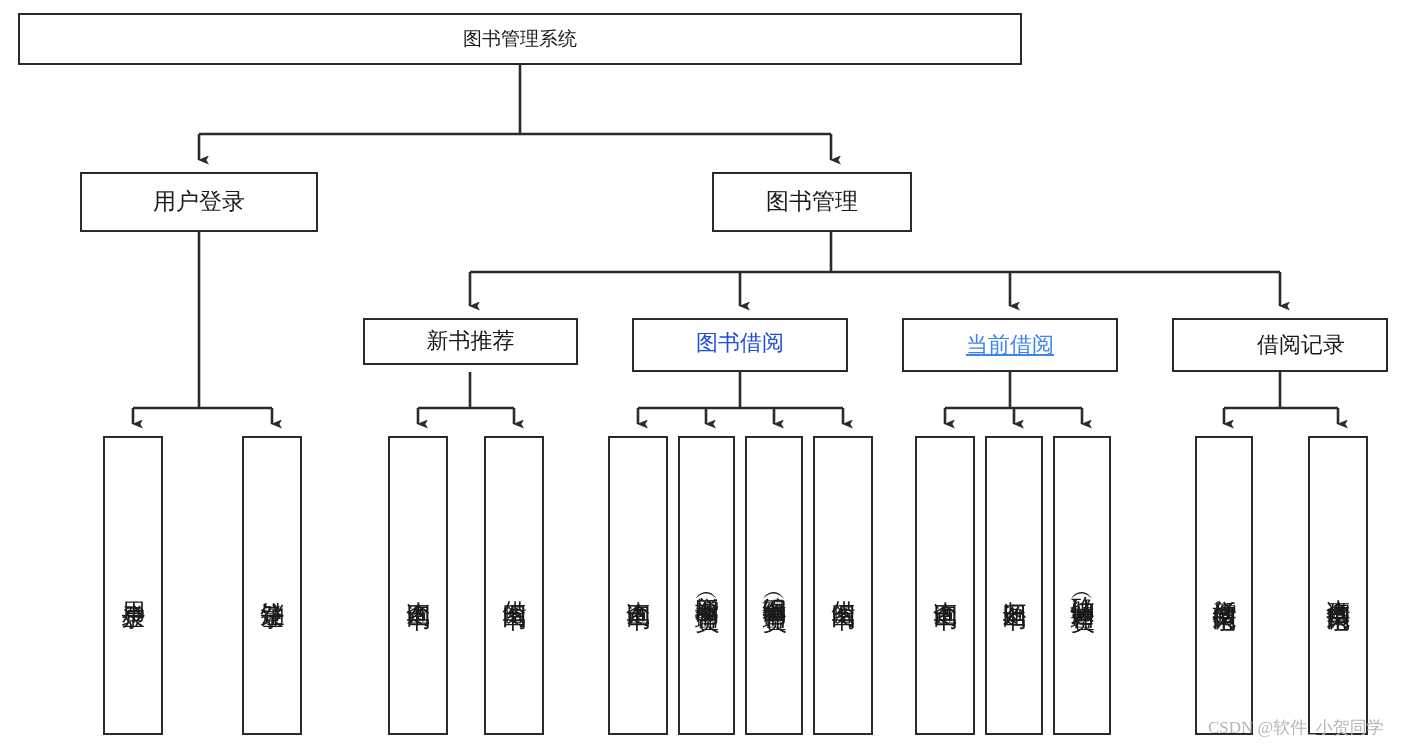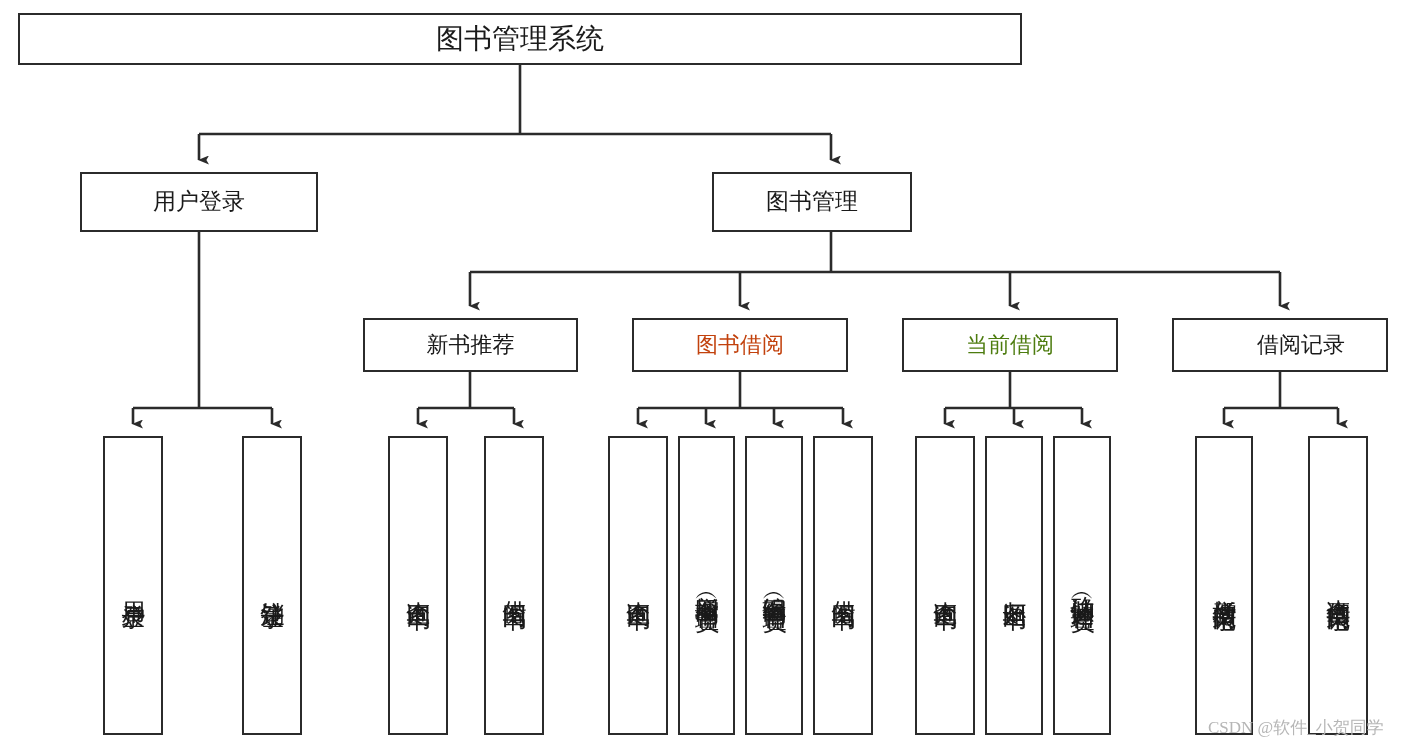--- a/index.html
+++ b/index.html
@@ -33,21 +33,21 @@
     align-items: center;
     justify-content: center;
   }
   .node-label {
     font-family: "Liberation Sans", "DejaVu Sans", sans-serif;
     color: #1a1a1a;
     line-height: 1.12;
     text-align: center;
     white-space: nowrap;
   }
-  .lvl0 .node-label { font-size: 28px; }
+  .lvl0 .node-label { font-size: 19px; }
   .lvl1 .node-label { font-size: 23px; }
   .lvl2 .node-label { font-size: 22px; }
   .leaf .node-label {
     writing-mode: vertical-rl;
     text-orientation: upright;
     font-size: 24px;
     letter-spacing: 2px;
     white-space: normal;
   }
   .watermark {
@@ -131,28 +131,28 @@
     <span class="node-label" style="color: rgb(26, 26, 26);">图书管理系统</span>
   </div>
 
   <div class="node-box lvl1" style="left: 80px; top: 172px; width: 238px; height: 60px; border-color: rgb(43, 43, 43); background: rgb(255, 255, 255);">
     <span class="node-label" style="color: rgb(26, 26, 26);">用户登录</span>
   </div>
   <div class="node-box lvl1" style="left: 712px; top: 172px; width: 200px; height: 60px; border-color: rgb(43, 43, 43); background: rgb(255, 255, 255);">
     <span class="node-label" style="color: rgb(26, 26, 26);">图书管理</span>
   </div>
 
-  <div class="node-box lvl2" style="left: 363px; top: 318px; width: 215px; height: 54px; border-color: rgb(43, 43, 43); background: rgb(255, 255, 255);">
+  <div class="node-box lvl2" style="left: 363px; top: 318px; width: 215px; height: 47px; border-color: rgb(43, 43, 43); background: rgb(255, 255, 255);">
     <span class="node-label" style="color: rgb(26, 26, 26);">新书推荐</span>
   </div>
   <div class="node-box lvl2" style="left: 632px; top: 318px; width: 216px; height: 54px; border-color: rgb(43, 43, 43); background: rgb(255, 255, 255);">
-    <span class="node-label" style="color: #c2410c;">图书借阅</span>
+    <span class="node-label" style="color: #1d4ed8; font-family: Liberation Mono, monospace;">图书借阅</span>
   </div>
   <div class="node-box lvl2" style="left: 902px; top: 318px; width: 216px; height: 54px; border-color: rgb(43, 43, 43); background: rgb(255, 255, 255);">
-    <span class="node-label" style="color: #4d7c0f;">当前借阅</span>
+    <span class="node-label" style="color: #3b82f6; text-decoration: underline;">当前借阅</span>
   </div>
   <div class="node-box lvl2" style="left: 1172px; top: 318px; width: 216px; height: 54px; border-color: rgb(43, 43, 43); background: rgb(255, 255, 255); padding-left: 42px;">
     <span class="node-label" style="color: rgb(26, 26, 26);">借阅记录</span>
   </div>
 
   <div class="node-box leaf" style="left: 103px; top: 436px; width: 60px; height: 299px; border-color: rgb(43, 43, 43); background: rgb(255, 255, 255);">
     <span class="node-label" style="color: rgb(26, 26, 26);">用户登录</span>
   </div>
   <div class="node-box leaf" style="left: 242px; top: 436px; width: 60px; height: 299px; border-color: rgb(43, 43, 43); background: rgb(255, 255, 255);">
     <span class="node-label" style="color: rgb(26, 26, 26);">注销登录</span>

